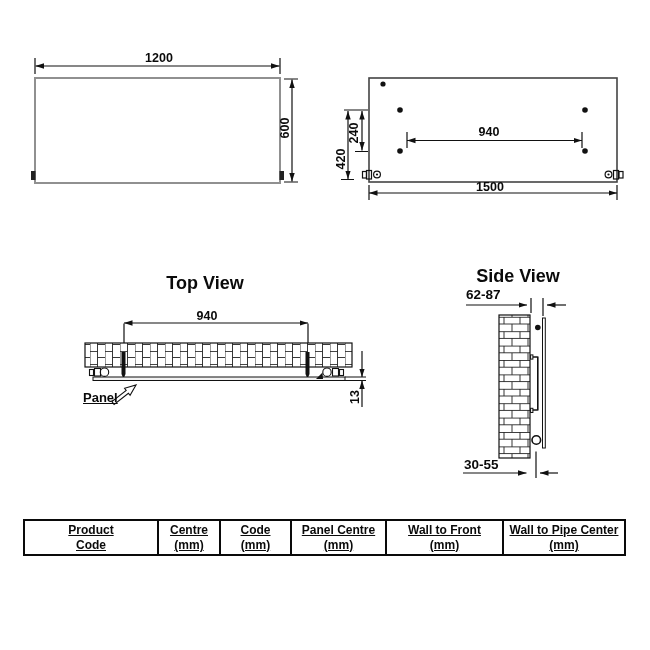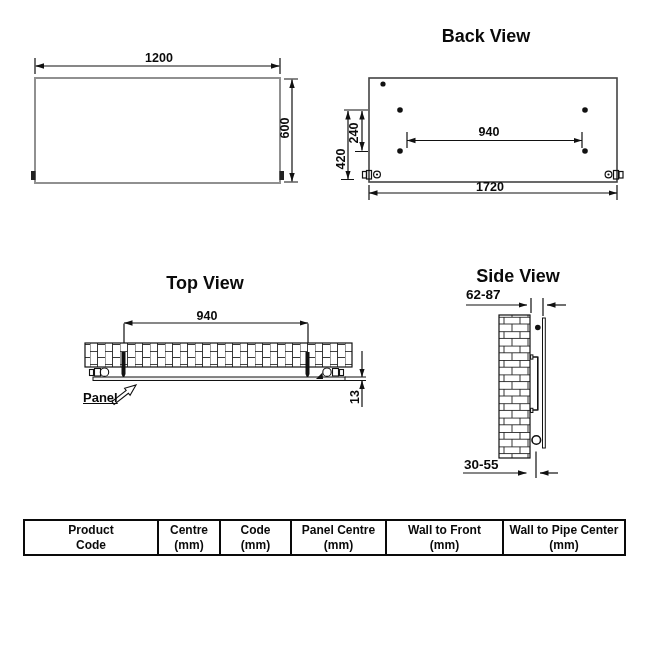--- a/index.html
+++ b/index.html
@@ -17,21 +17,21 @@
 
   table.spec {
     position:absolute; left:23px; top:519px;
     border-collapse:collapse; table-layout:fixed;
     font-family:"Liberation Sans", sans-serif;
   }
   table.spec th, table.spec td {
     border:2px solid #0a0a0a; color:#0a0a0a;
     text-align:center; vertical-align:middle; padding:0;
   }
-  table.spec th { height:35px; font-size:12px; font-weight:bold; line-height:1.25; }
+  table.spec th { height:35px; font-size:12px; font-weight:bold; line-height:1.25;text-decoration:underline; }
   table.spec td { height:31px; font-size:14px; font-weight:bold; }
 </style>
 </head>
 <body>
 
 <div id="canvas">
 
   <svg id="linework" width="650" height="650" viewBox="0 0 650 650">
     <defs>
       <marker id="arr" viewBox="0 0 10 8" refX="10" refY="4" markerUnits="userSpaceOnUse" markerWidth="8.5" markerHeight="6.8" orient="auto-start-reverse">
@@ -141,23 +141,22 @@
 
       <path d="M536,451.5 V478"></path>
       <line x1="463" y1="473" x2="526.5" y2="473" marker-end="url(#arr)"></line>
       <line x1="558" y1="473" x2="540" y2="473" marker-end="url(#arr)"></line>
     </g>
   </svg>
 
   <div class="lbl dim cc" style="left:159px; top:52px;">1200</div>
   <div class="lbl dim rotc" style="left:286px; top:128px;">600</div>
 
-  <div class="lbl title cc" style="left:486px; top:27px;">Back View</div>
   <div class="lbl dim cc" style="left:489px; top:126px;">940</div>
-  <div class="lbl dim cc" style="left:490px; top:181px;">1720</div>
+  <div class="lbl dim cc" style="left:490px; top:181px;">1500</div>
   <div class="lbl dim rotc" style="left:342px; top:158.5px;">420</div>
   <div class="lbl dim rotc" style="left:355px; top:132.5px;">240</div>
 
   <div class="lbl title cc" style="left:205px; top:274px;">Top View</div>
   <div class="lbl dim cc" style="left:207px; top:310px;">940</div>
   <div class="lbl dim rotc" style="left:356px; top:396.5px;">13</div>
   <div class="lbl panel-lbl" style="left:83px; top:391px;text-decoration:underline;">Panel</div>
 
   <div class="lbl title cc" style="left:518px; top:267px;">Side View</div>
   <div class="lbl dimr" style="left:466px; top:288px;">62-87</div>

